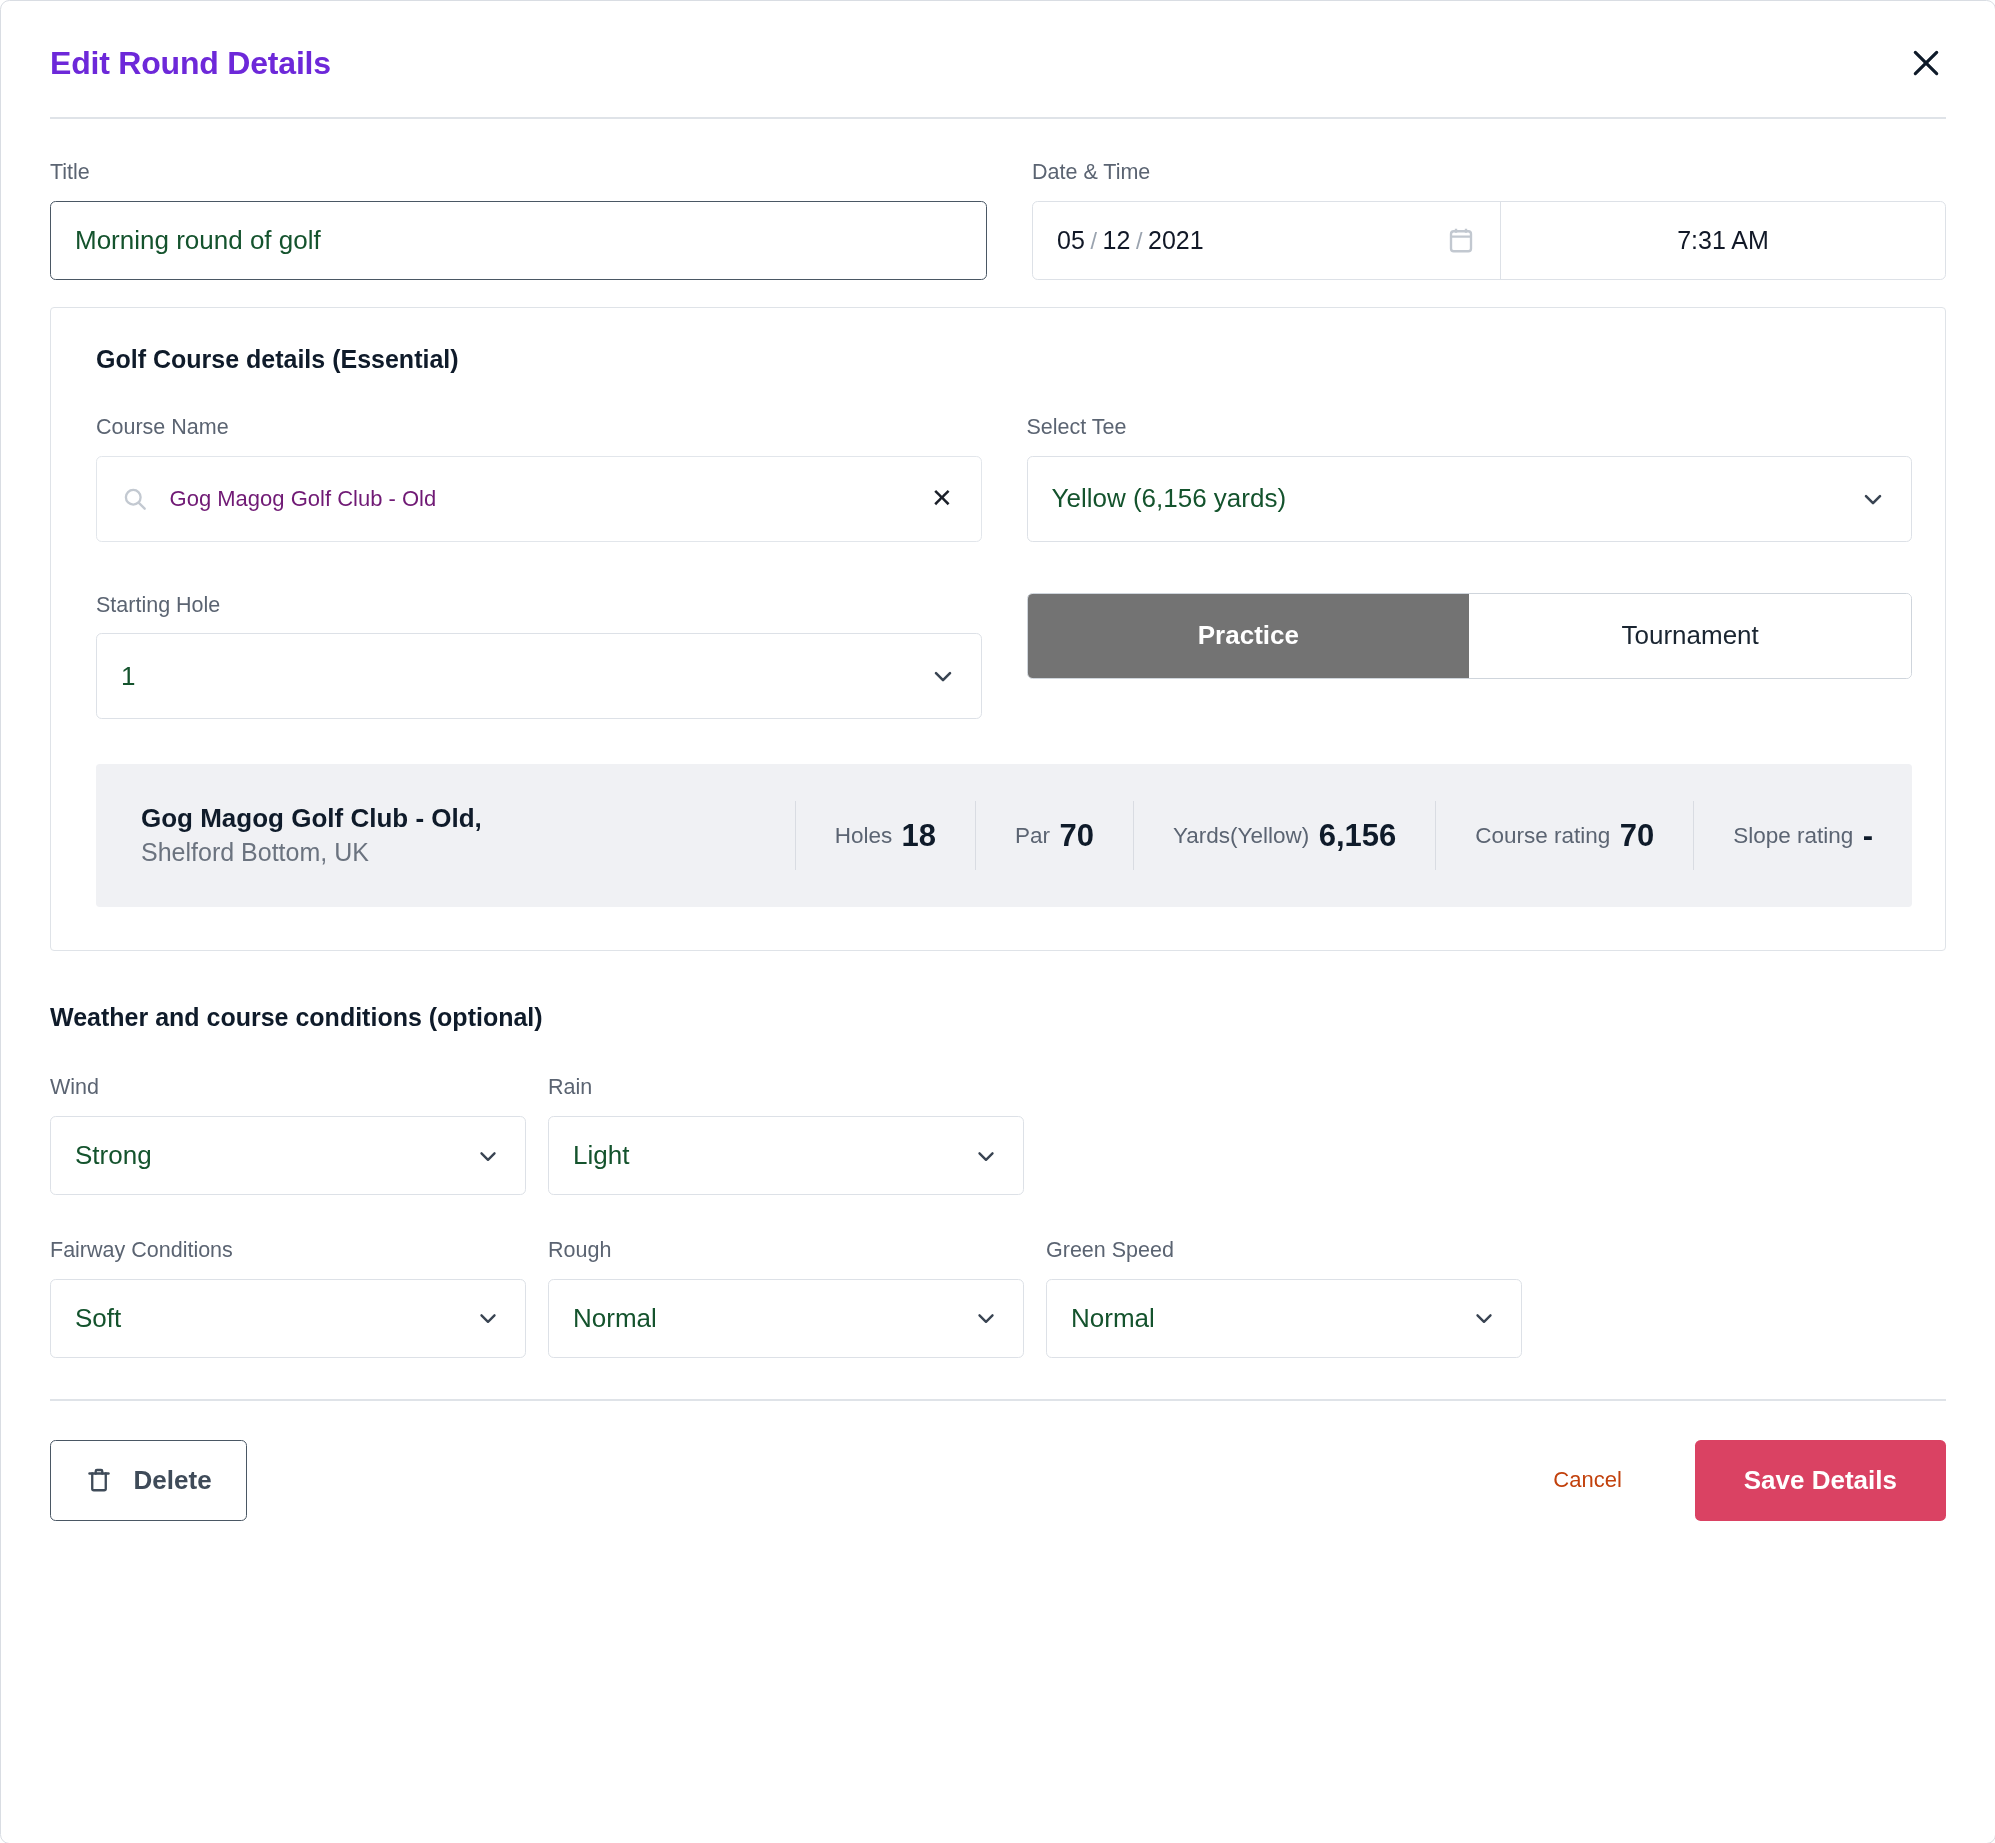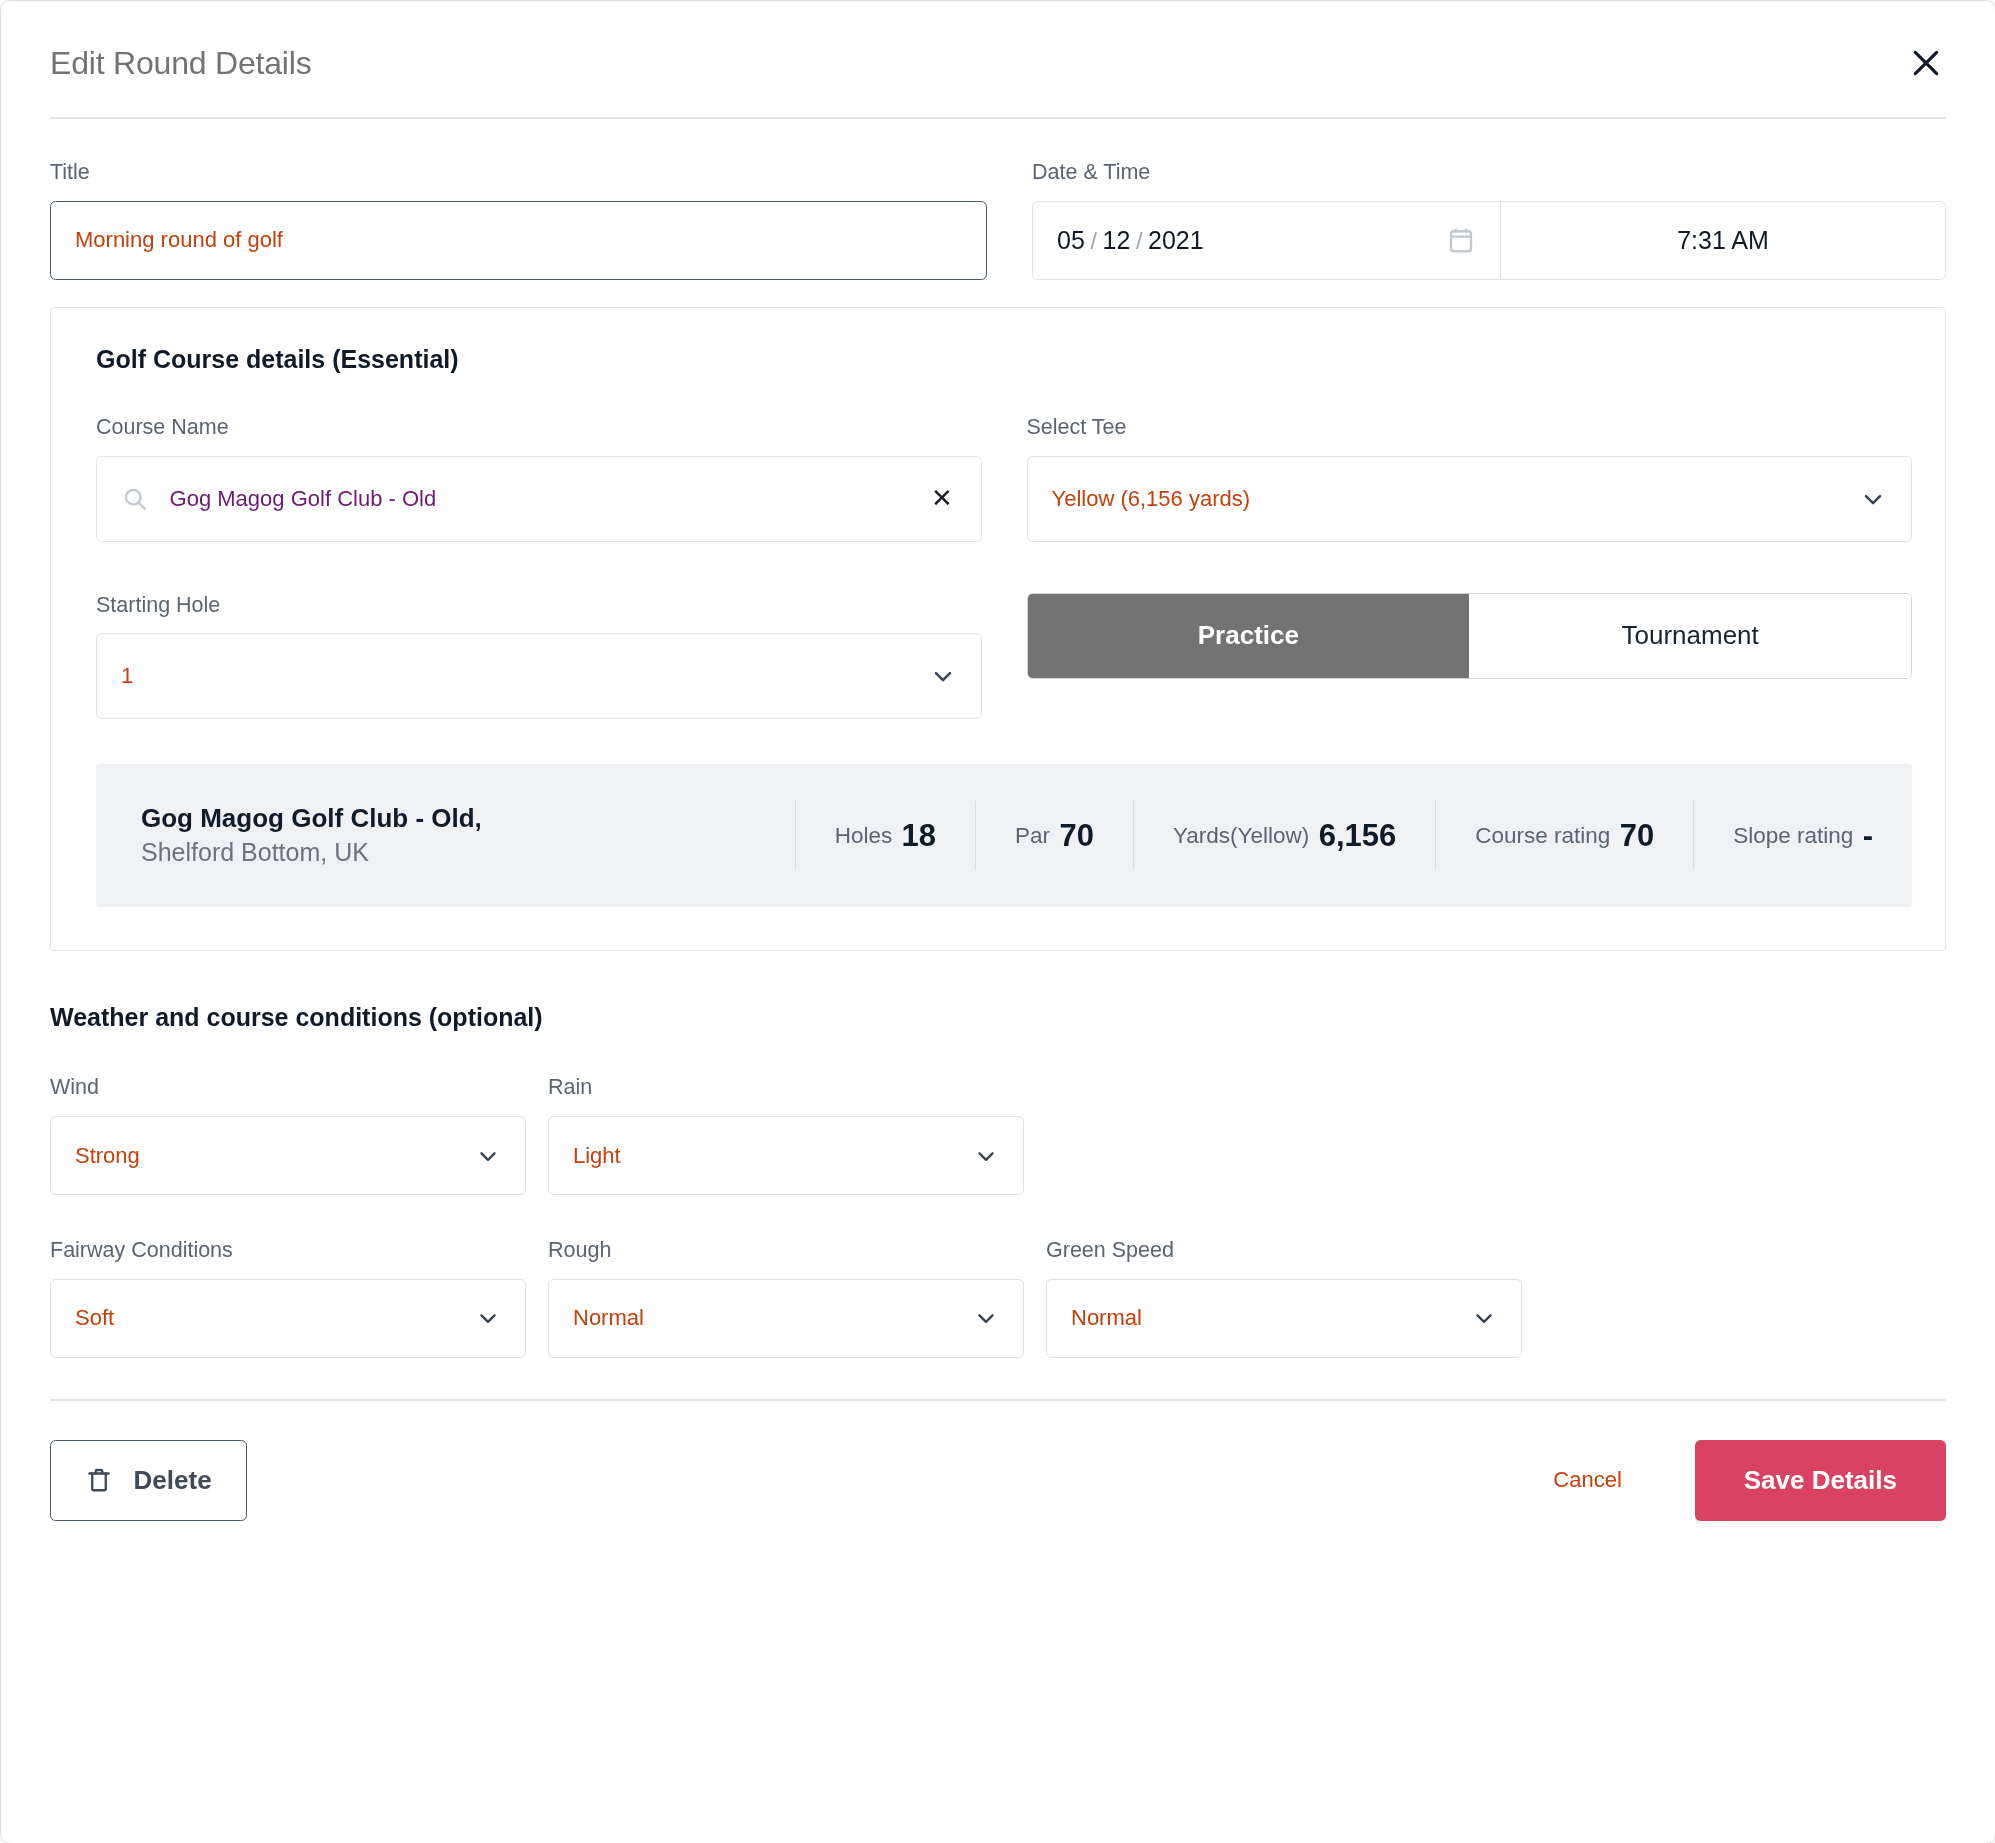--- a/index.html
+++ b/index.html
@@ -26,22 +26,22 @@
 
   
   .modal-header {
     padding: 43px 49px 0 49px;
     display: flex;
     align-items: flex-start;
     justify-content: space-between;
   }
   .modal-title {
     font-size: 32px;
-    font-weight: normal;
-    color: #737373;
+    font-weight: bold;
+    color: #6d28d9;
     letter-spacing: -0.2px;
     line-height: 1.2;
   }
   .close-btn {
     width: 41px; height: 41px;
     display: flex; align-items: center; justify-content: center;
     cursor: pointer;
     background: none; border: none;
     padding: 0;
     margin-top: -1.9px;
@@ -63,22 +63,22 @@
     display: block;
   }
   .ctrl {
     height: 79px;
     border: 0.9px solid #dde1e7;
     border-radius: 5.6px;
     background: #ffffff;
     display: flex;
     align-items: center;
     padding: 0 24px;
-    font-size: 22px;
-    color: #c2410c;
+    font-size: 26px;
+    color: #14532d;
   }
   .ctrl.focused {
     border: 1.9px solid #4a5764;
   }
   .select {
     justify-content: space-between;
     cursor: pointer;
   }
   .chev {
     color: #394452;

